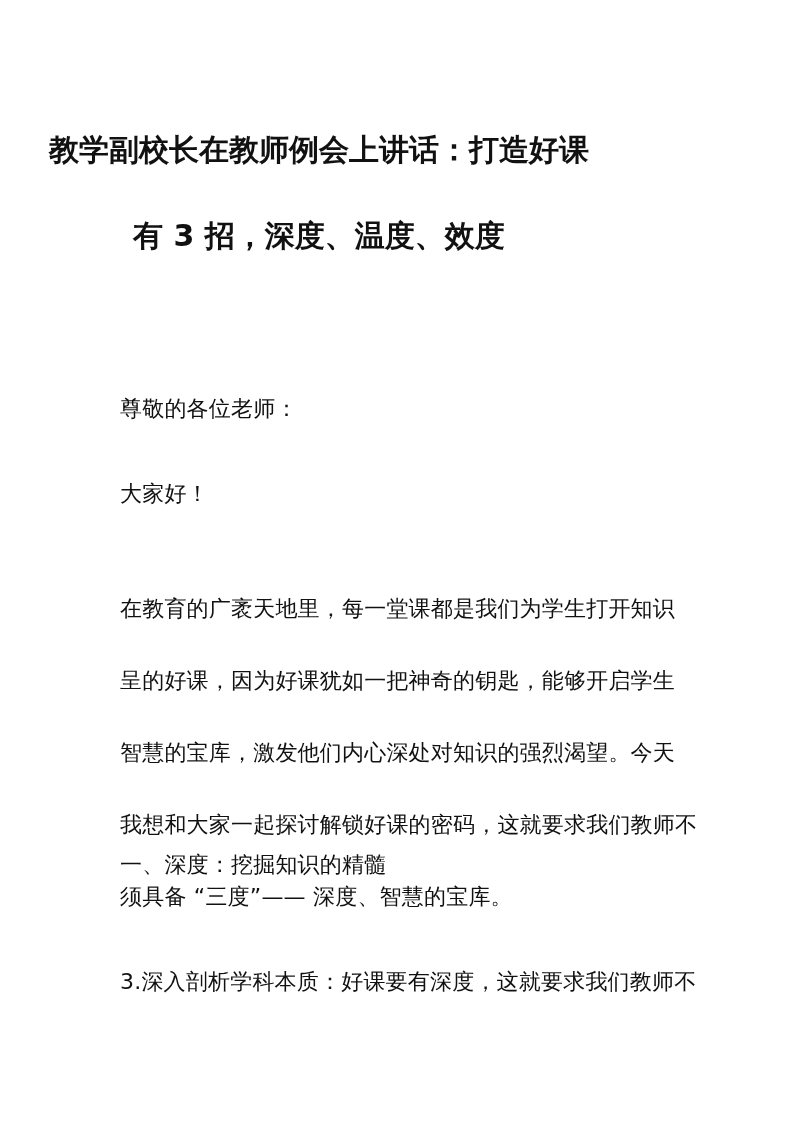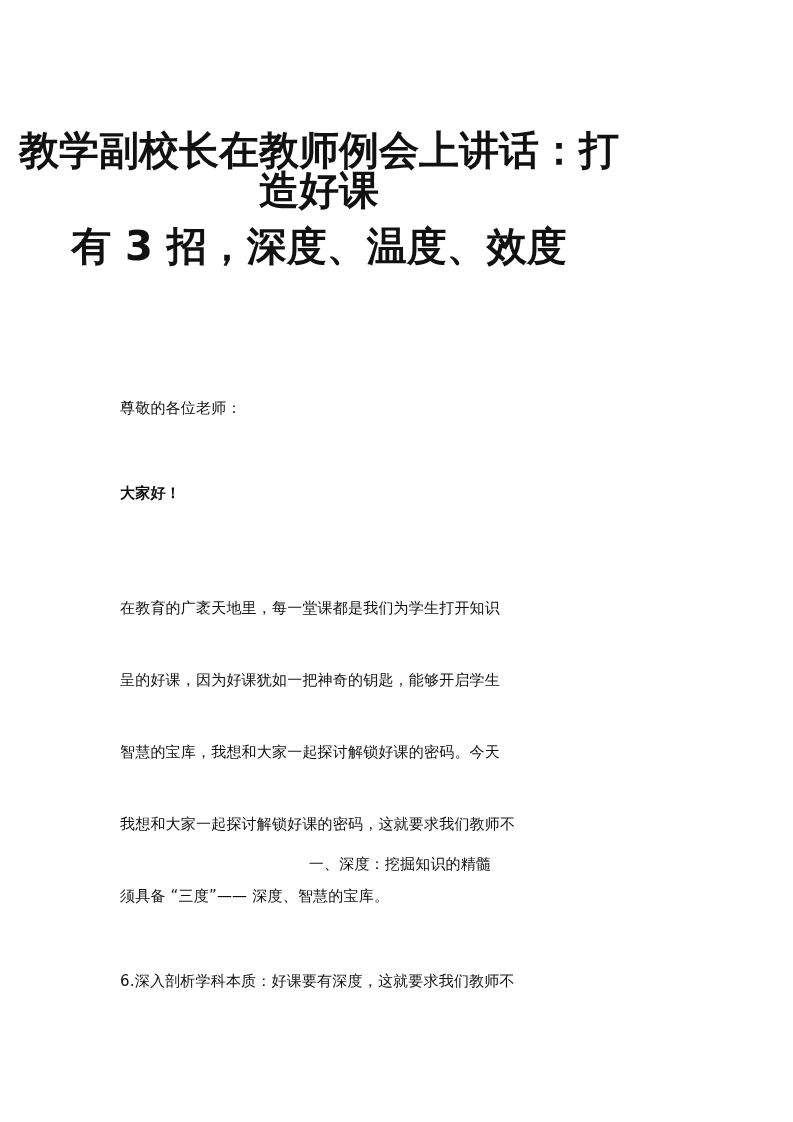--- a/index.html
+++ b/index.html
@@ -1,46 +1,46 @@
 <!DOCTYPE html>
 <html><head>
   <meta charset="utf-8">
   <style>
     html, body { margin: 0; padding: 0; background: #ffffff; }
     body { width: 793px; height: 1122px; position: relative; overflow: hidden;
            font-family: "DejaVu Sans", "Liberation Sans", sans-serif; color: #111111; }
     .title {
       position: absolute; left: 0; width: 638px; text-align: center;
-      font-weight: bold; font-size: 40px; line-height: 40px; letter-spacing: 0px;
+      font-weight: bold; font-size: 30px; line-height: 40px; letter-spacing: 0px;
     }
     .t1 { top: 130px; }
-    .t2 { top: 226px; }
+    .t2 { top: 216px; }
     .p {
       position: absolute; left: 120px; width: 560px;
-      font-size: 15px; line-height: 39px; letter-spacing: 0.2px;
+      font-size: 22px; line-height: 39px; letter-spacing: 0.2px;
       white-space: nowrap;
     }
     .line { display: block; height: 39px; margin-top: 33px; }
   </style>
 </head>
 <body>
 
 <div>
   <div class="title t1">教学副校长在教师例会上讲话：打造好课</div>
   <div class="title t2">有 3 招，深度、温度、效度</div>
 
   <div class="p" style="top:389px;">尊敬的各位老师：</div>
-  <div class="p" style="top:474px;font-weight:bold;">大家好！</div>
+  <div class="p" style="top:474px;">大家好！</div>
 
   <div class="p" style="top:556px;">
     <span class="line">在教育的广袤天地里，每一堂课都是我们为学生打开知识</span>
     <span class="line">呈的好课，因为好课犹如一把神奇的钥匙，能够开启学生</span>
-    <span class="line">智慧的宝库，我想和大家一起探讨解锁好课的密码。今天</span>
+    <span class="line">智慧的宝库，激发他们内心深处对知识的强烈渴望。今天</span>
     <span class="line">我想和大家一起探讨解锁好课的密码，这就要求我们教师不</span>
     <span class="line">须具备 “三度”—— 深度、智慧的宝库。</span>
   </div>
 
-  <div class="p" style="top:845px;text-align:center;">一、深度：挖掘知识的精髓</div>
+  <div class="p" style="top:845px;">一、深度：挖掘知识的精髓</div>
 
   <div class="p" style="top:929px;">
-    <span class="line">6.深入剖析学科本质：好课要有深度，这就要求我们教师不</span>
+    <span class="line">3.深入剖析学科本质：好课要有深度，这就要求我们教师不</span>
   </div>
 </div>
 
 </body></html>

